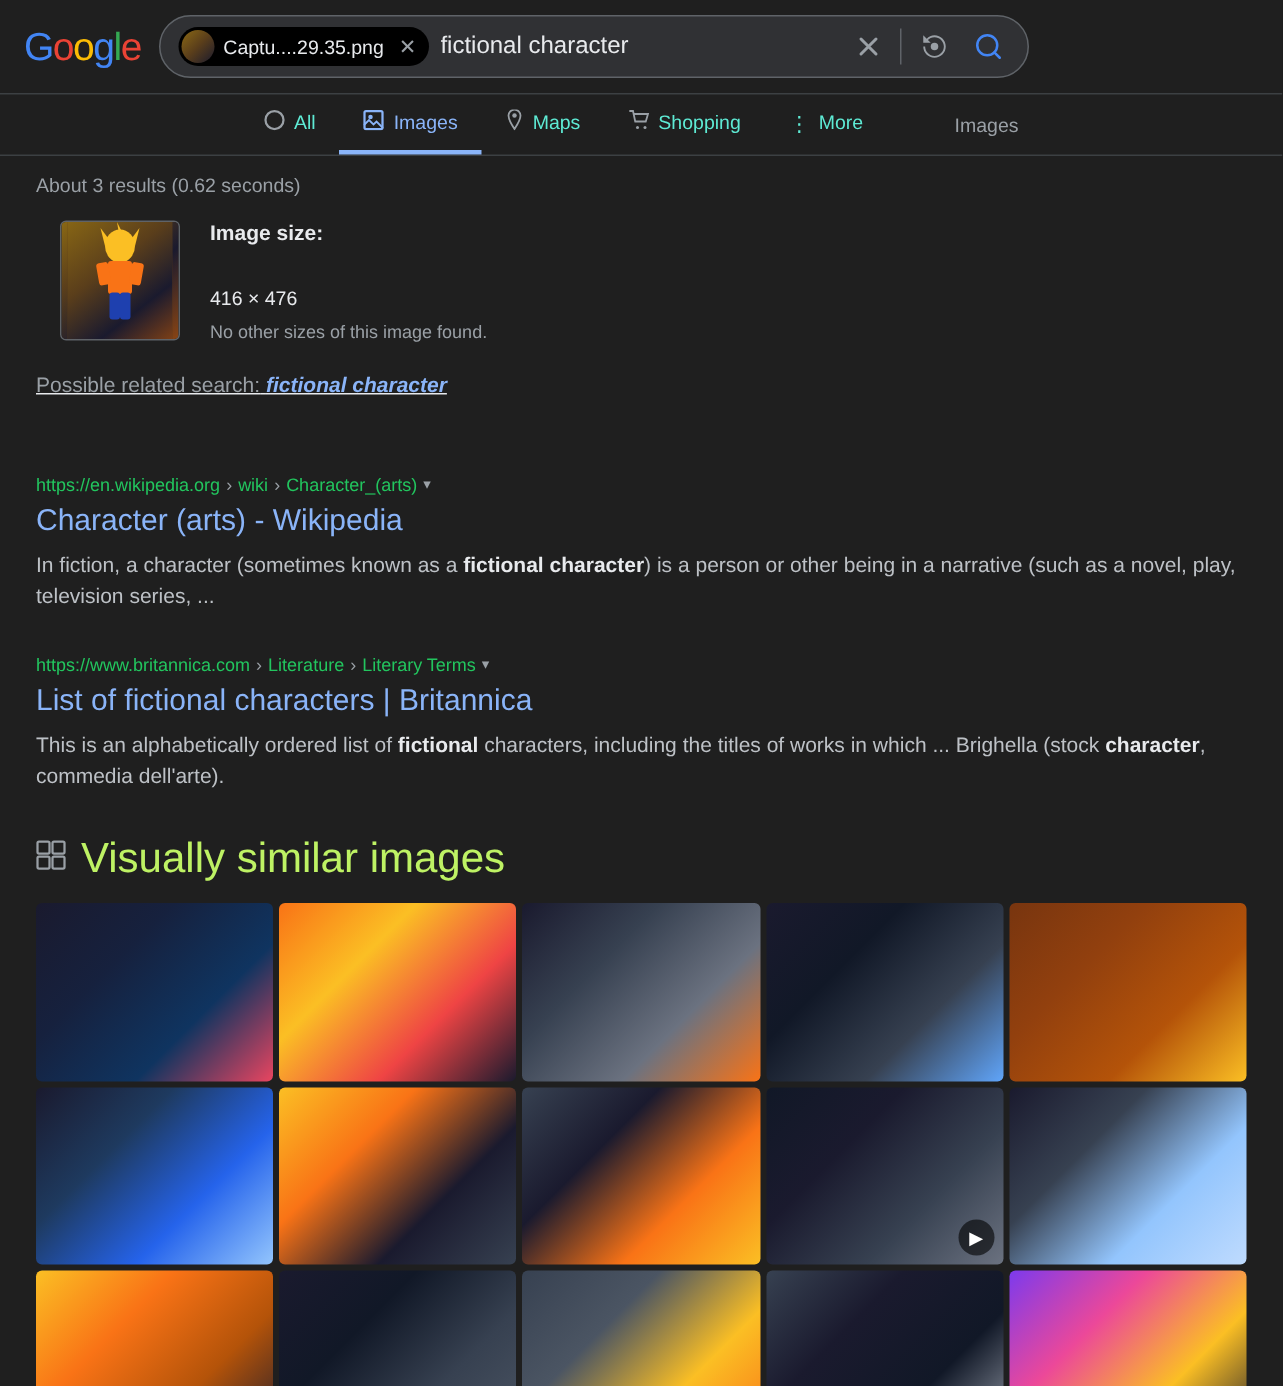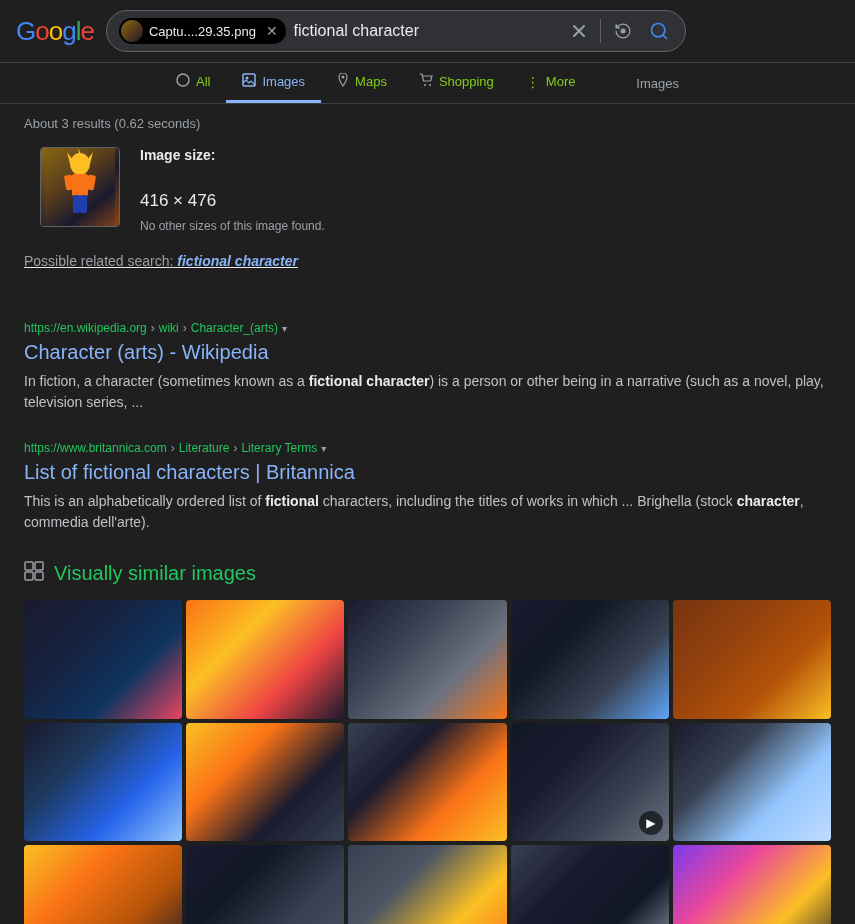--- a/index.html
+++ b/index.html
@@ -101,21 +101,21 @@
       gap: 0;
       border-bottom: 1px solid #3c4043;
     }
 
     .nav-tab {
       display: flex;
       align-items: center;
       gap: 6px;
       padding: 10px 16px;
       font-size: 13px;
-      color: #84cc16;
+      color: #5eead4;
       cursor: pointer;
       border-bottom: 3px solid transparent;
       text-decoration: none;
     }
 
     .nav-tab.active {
       color: #8ab4f8;
       border-bottom-color: #8ab4f8;
     }
 
@@ -177,21 +177,21 @@
 
     .image-details {
       font-size: 14px;
       color: #e8eaed;
     }
     .image-details .size-label {
       font-weight: 600;
       margin-bottom: 4px;
     }
     .image-details .size-value {
-      font-size: 17px;
+      font-size: 13px;
       margin-bottom: 8px;
       margin-top: 28px;
     }
     .image-details .no-sizes {
       font-size: 12px;
       color: #9aa0a6;
     }
 
     
     .related-search {
@@ -264,22 +264,22 @@
       gap: 10px;
       margin-bottom: 14px;
     }
 
     .similar-icon {
       font-size: 18px;
       color: #9aa0a6;
     }
 
     .similar-title {
-      font-size: 20px;
-      color: #22c55e;
+      font-size: 28px;
+      color: #bef264;
       font-weight: 400;
     }
 
     .image-grid {
       display: grid;
       grid-template-columns: repeat(5, 1fr);
       gap: 4px;
     }
 
     .grid-image {

